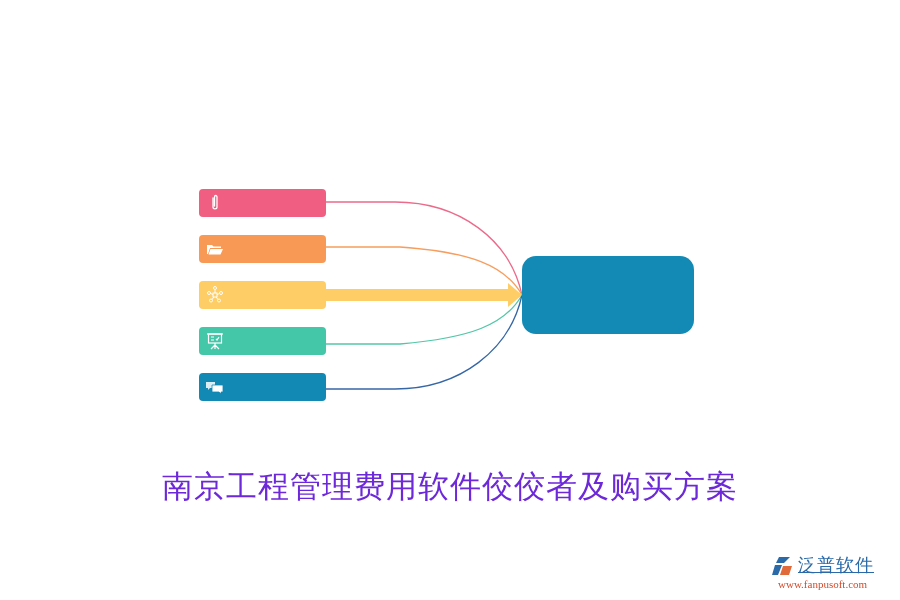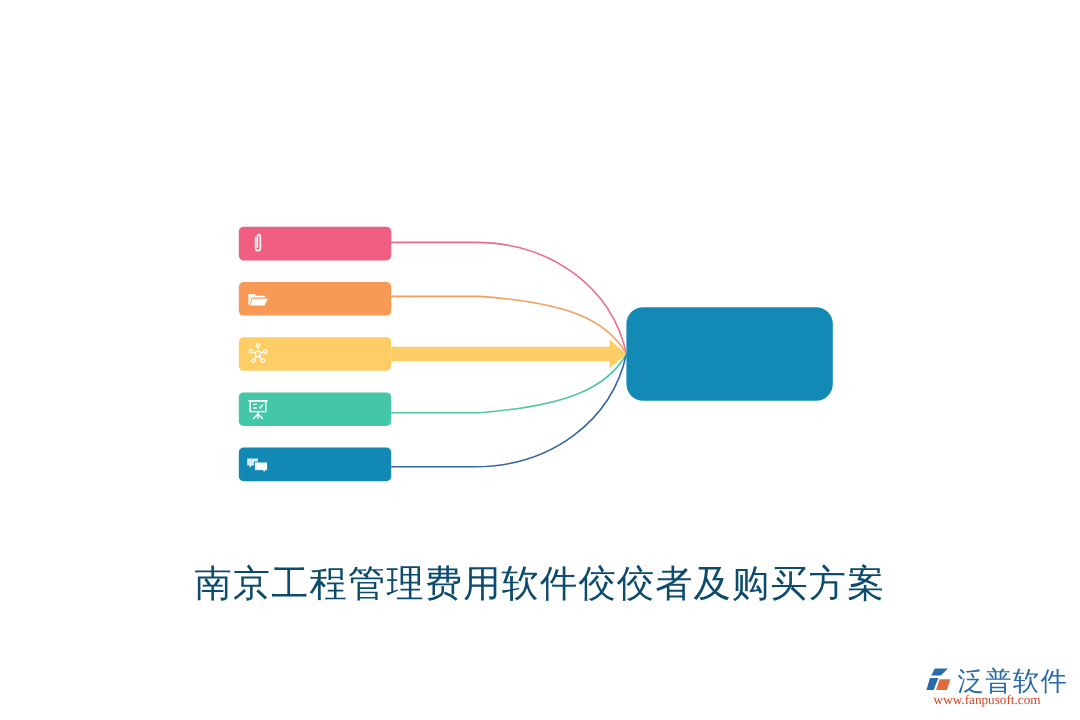--- a/index.html
+++ b/index.html
@@ -1,23 +1,23 @@
 <!DOCTYPE html>
 <html><head>
 <meta charset="utf-8">
 <style>
   html, body { margin:0; padding:0; }
   body { width:900px; height:600px; background:#ffffff; position:relative; overflow:hidden; font-family:"DejaVu Sans", sans-serif; }
   .node { position:absolute; left:199px; width:127px; height:28px; border-radius:4px; }
   .node .icon { position:absolute; left:6px; top:4px; width:20px; height:20px; }
   .center { position:absolute; left:522px; top:256px; width:172px; height:78px; border-radius:14px; }
   svg.links { position:absolute; left:0; top:0; }
-  .title { position:absolute; left:0; width:900px; top:466px; text-align:center; font-family:Liberation Mono, monospace; font-size:31px; color:#0c4a6e; letter-spacing:1px; }
+  .title { position:absolute; left:0; width:900px; top:466px; text-align:center; font-family:Liberation Mono, monospace; font-size:31px; color:#6d28d9; letter-spacing:1px; }
   .logo { position:absolute; left:770px; top:553px; width:125px; height:44px; }
-  .logo .brand { position:absolute; left:28px; top:0px; font-size:22px; color:#2a6aa8; font-family:"DejaVu Sans", sans-serif; letter-spacing:1px; }
+  .logo .brand { position:absolute; left:28px; top:0px; font-size:18px; color:#2a6aa8; font-family:"DejaVu Sans", sans-serif; letter-spacing:1px;text-decoration:underline; }
   .logo .url { position:absolute; left:8px; top:25px; font-size:11px; color:#d24a2a; font-family:Liberation Serif, serif; }
   .logo .mark { position:absolute; left:0; top:2px; width:26px; height:22px; }
 </style>
 </head>
 <body>
 
 <svg class="links" width="900" height="600" viewBox="0 0 900 600">
   <path d="M326,202 L395,202 C460,202 510,240 522,295" fill="none" stroke="#ec6a8a" stroke-width="1.3"></path>
   <path d="M326,247 L400,247 C470,252 505,265 522,295" fill="none" stroke="#f79e5e" stroke-width="1.3"></path>
   <path d="M326,344 L400,344 C470,338 505,325 522,295" fill="none" stroke="#52c7a6" stroke-width="1.3"></path>

